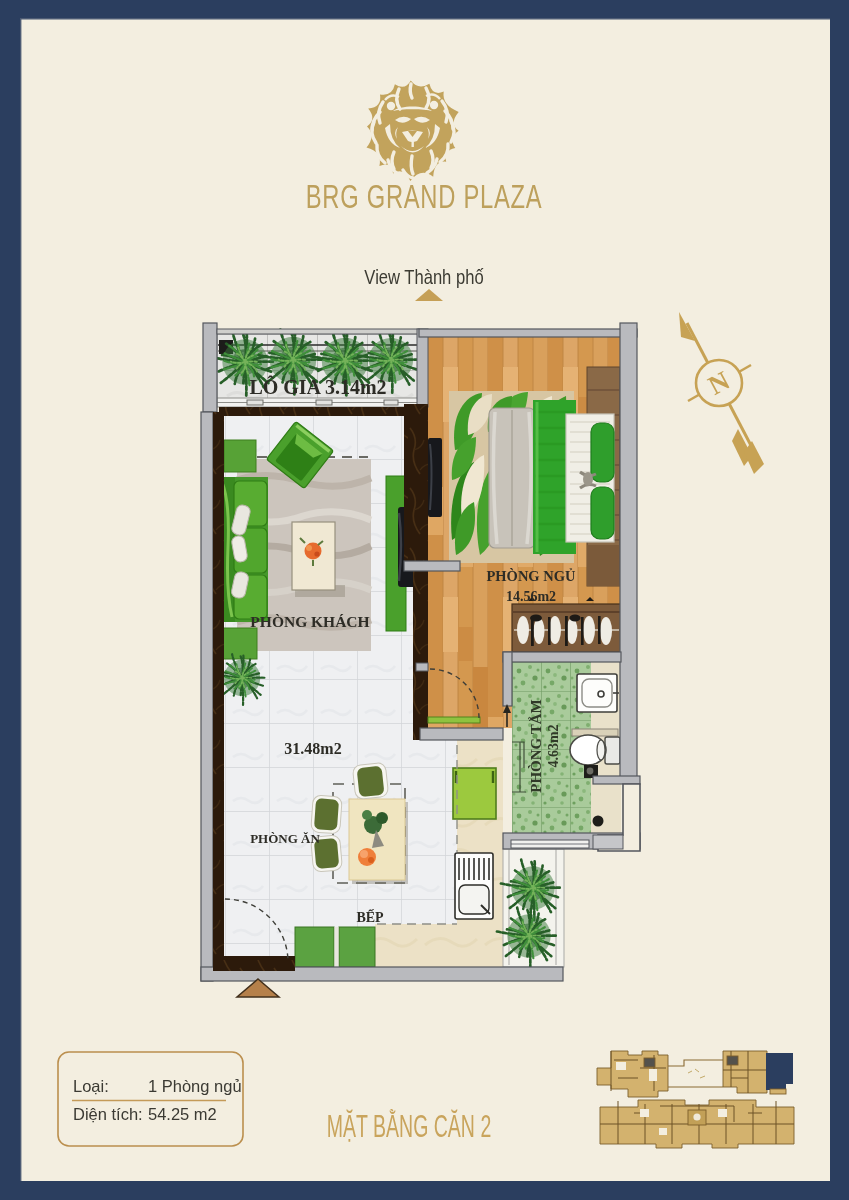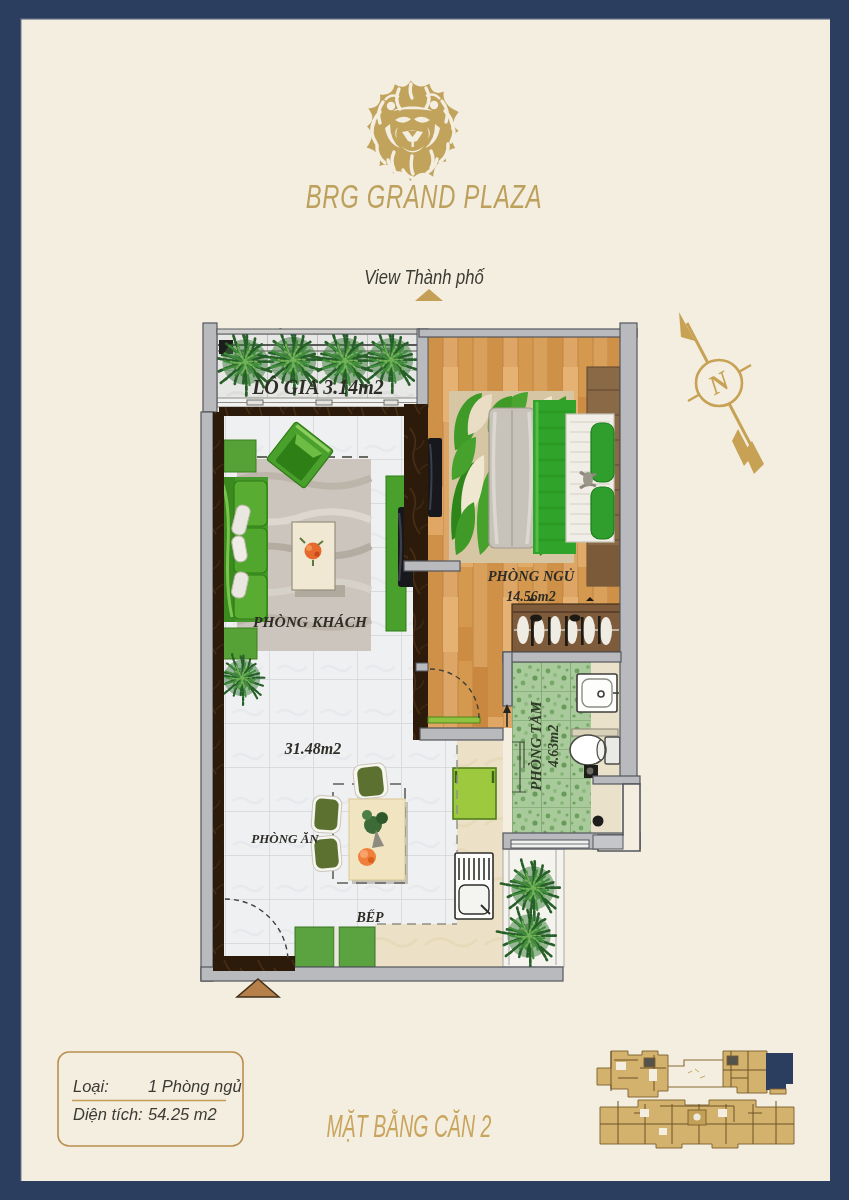--- a/index.html
+++ b/index.html
@@ -1,18 +1,18 @@
 <!DOCTYPE html>
 <html><head>
 <meta charset="utf-8">
 <style>
   html,body{margin:0;padding:0;}
   body{width:849px;height:1200px;background:#2b3e5f;font-family:"Liberation Sans",sans-serif;}
   svg{display:block;}
-  .sheet{position:relative;width:783px;height:1200px;font-style:italic;}
+  .sheet{position:relative;width:783px;height:1200px;}
 </style>
 </head>
 <body>
 <div class="sheet">
 <svg width="849" height="1200" viewBox="0 0 849 1200">
 <defs>
 
   <pattern id="tile" width="44" height="44" patternUnits="userSpaceOnUse" x="225" y="415">
     <rect width="44" height="44" fill="#eff0f2"></rect>
     <path d="M0 0 H44 M0 0 V44" stroke="#d2d4d8" stroke-width="1.4" fill="none"></path>

